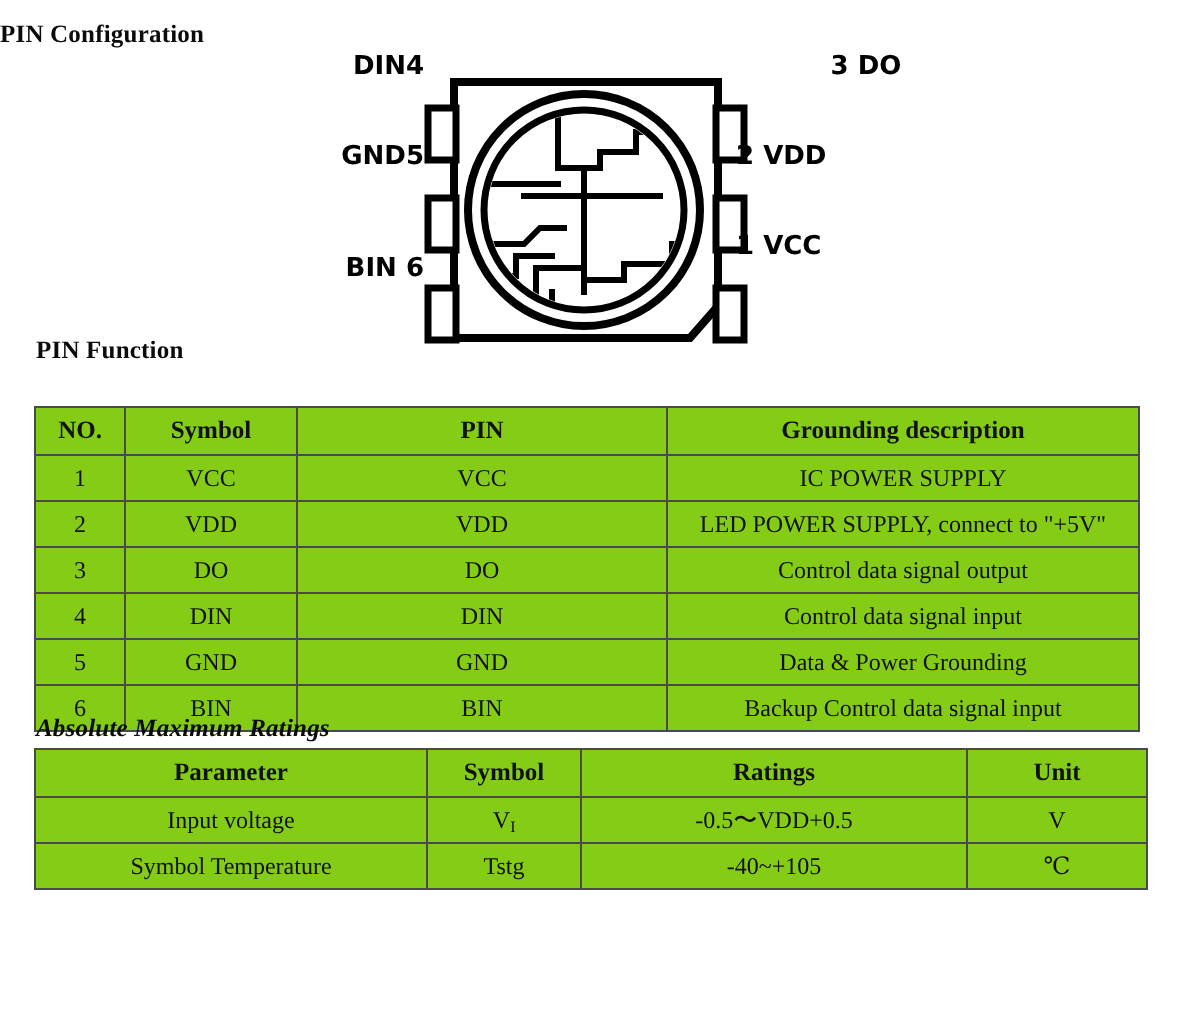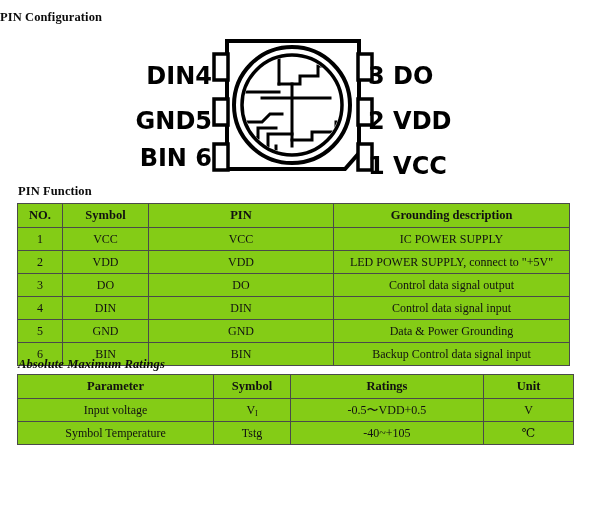--- a/index.html
+++ b/index.html
@@ -20,50 +20,49 @@
   .section-heading {
     position: absolute;
     font-family: "Liberation Serif", "DejaVu Serif", serif;
     font-weight: bold;
     font-size: 12.5px;
     letter-spacing: 0.1px;
     color: #0b0b0b;
     white-space: nowrap;
   }
   #pin-config-heading { left: 0; top: 10px; }
-  #pin-function-heading { left: 18px; top: 184px; }
+  #pin-function-heading { left: 18px; top: 168px; }
   #ratings-heading { left: 18px; top: 357px; font-style: italic; }
 
   
   #pin-config-diagram {
     position: absolute;
     left: 0px;
     top: 26px;
     width: 600px;
     height: 156px;
   }
   #pin-config-diagram svg { display: block; }
 
   .pin-label {
     position: absolute;
     font-family: "DejaVu Sans", "Liberation Sans", sans-serif;
     font-weight: bold;
-    font-size: 24px;
+    font-size: 13px;
     color: #000000;
     white-space: nowrap;
     line-height: 1;
-    margin-top: 37px;
   }
   .pin-label.left  { text-align: right; }
   .pin-label.right { text-align: left; }
 
   #pin-label-din  { left: 96px;  top: 27px; width: 116px; }
   #pin-label-gnd  { left: 96px;  top: 72px; width: 116px; }
-  #pin-label-bin  { left: 96px;  top: 109px; width: 116px; }
-  #pin-label-do   { left: 368px; top: 27px; width: 130px; }
+  #pin-label-bin  { left: 96px;  top: 128px; width: 116px; }
+  #pin-label-do   { left: 368px; top: 27px; width: 130px; text-align: center; }
   #pin-label-vdd  { left: 368px; top: 72px; width: 130px; }
   #pin-label-vcc  { left: 368px; top: 117px; width: 130px; }
 
   
   table.dt {
     position: absolute;
     border-collapse: collapse;
     table-layout: fixed;
     background: #84cc16;
   }

